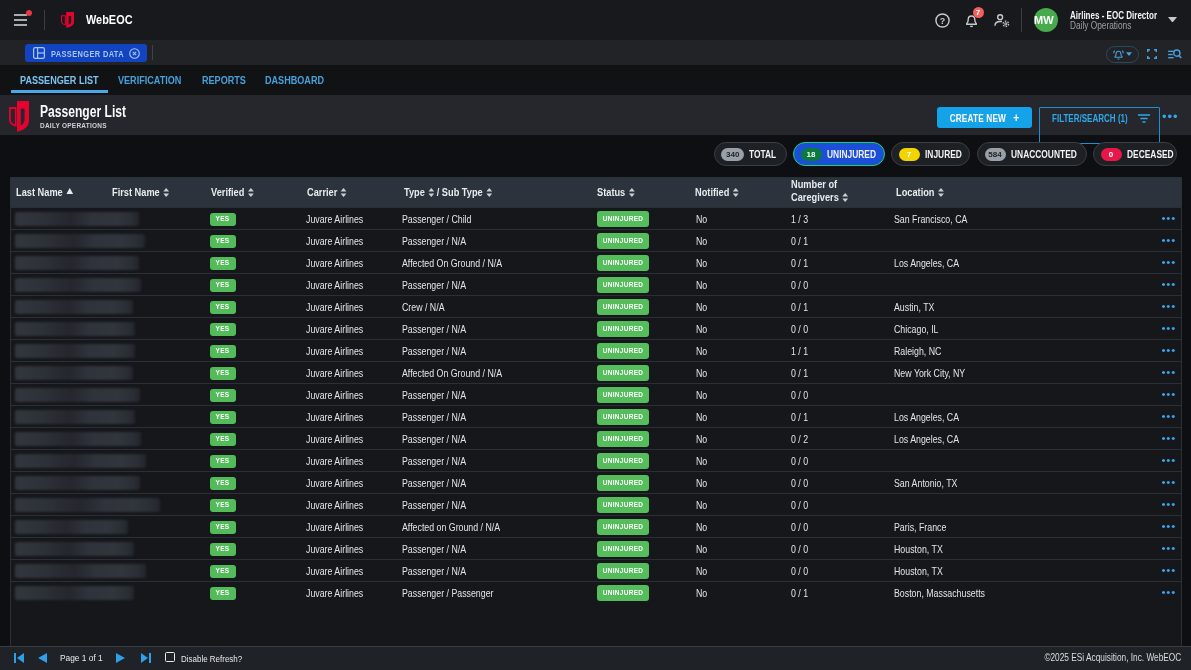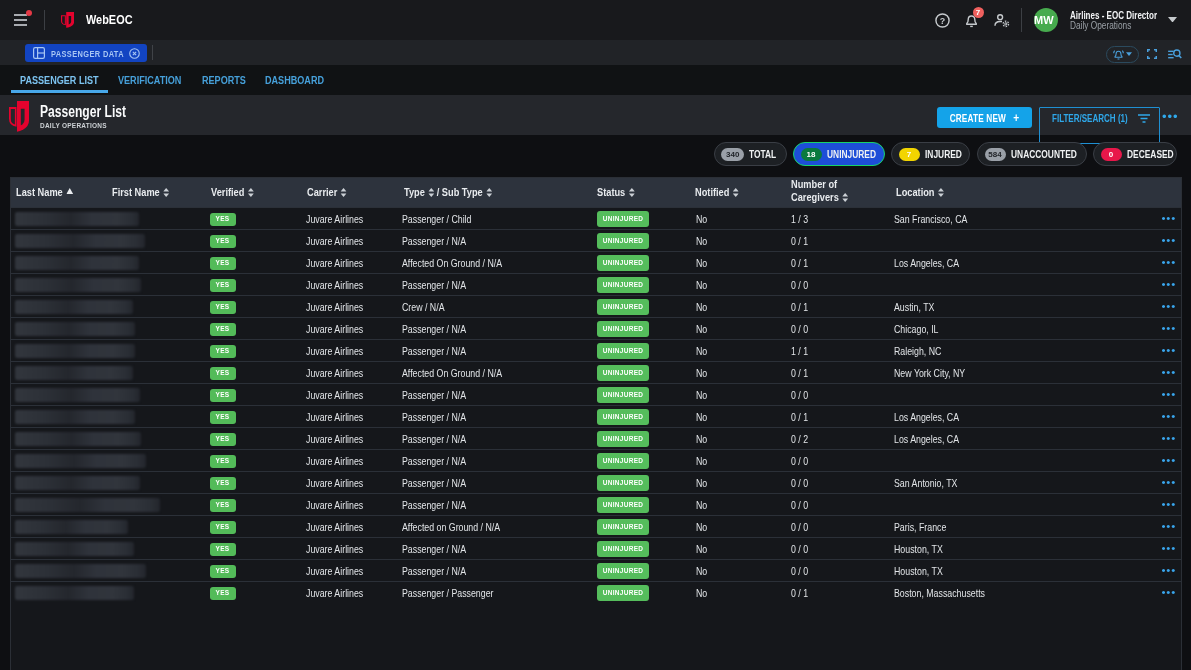--- a/index.html
+++ b/index.html
@@ -442,14 +442,34 @@
           <div class="cell" style="left:390.5px">Passenger / Passenger</div>
           <div class="status">UNINJURED</div>
           <div class="cell" style="left:684.5px">No</div>
           <div class="cell" style="left:779.5px">0 / 1</div>
           <div class="cell" style="left:882.5px">Boston, Massachusetts</div>
           <div class="rdots">•••</div>
         </div>
       </div>
 </div>
 
+<div id="footer">
+  <svg class="abs" style="left:14px;top:6px" width="10" height="10" viewBox="0 0 10 10">
+        <rect x="0" y="0" width="2" height="10" fill="#2e9fe9"></rect>
+        <path fill="#2e9fe9" d="M10,0 L10,10 L3,5 Z"></path>
+      </svg>
+  <svg class="abs" style="left:38px;top:6px" width="9" height="10" viewBox="0 0 9 10">
+        <path fill="#2e9fe9" d="M9,0 L9,10 L0,5 Z"></path>
+      </svg>
+  <div id="pagetext">Page 1 of 1</div>
+  <svg class="abs" style="left:116px;top:6px" width="9" height="10" viewBox="0 0 9 10">
+        <path fill="#2e9fe9" d="M0,0 L0,10 L9,5 Z"></path>
+      </svg>
+  <svg class="abs" style="left:141px;top:6px" width="10" height="10" viewBox="0 0 10 10">
+        <path fill="#2e9fe9" d="M0,0 L0,10 L7,5 Z"></path>
+        <rect x="8" y="0" width="2" height="10" fill="#2e9fe9"></rect>
+      </svg>
+  <div id="chk"></div>
+  <div id="disref">Disable Refresh?</div>
+  <div id="copyr">©2025 ESi Acquisition, Inc. WebEOC</div>
+</div>
 
 </div>
 
 </body></html>

